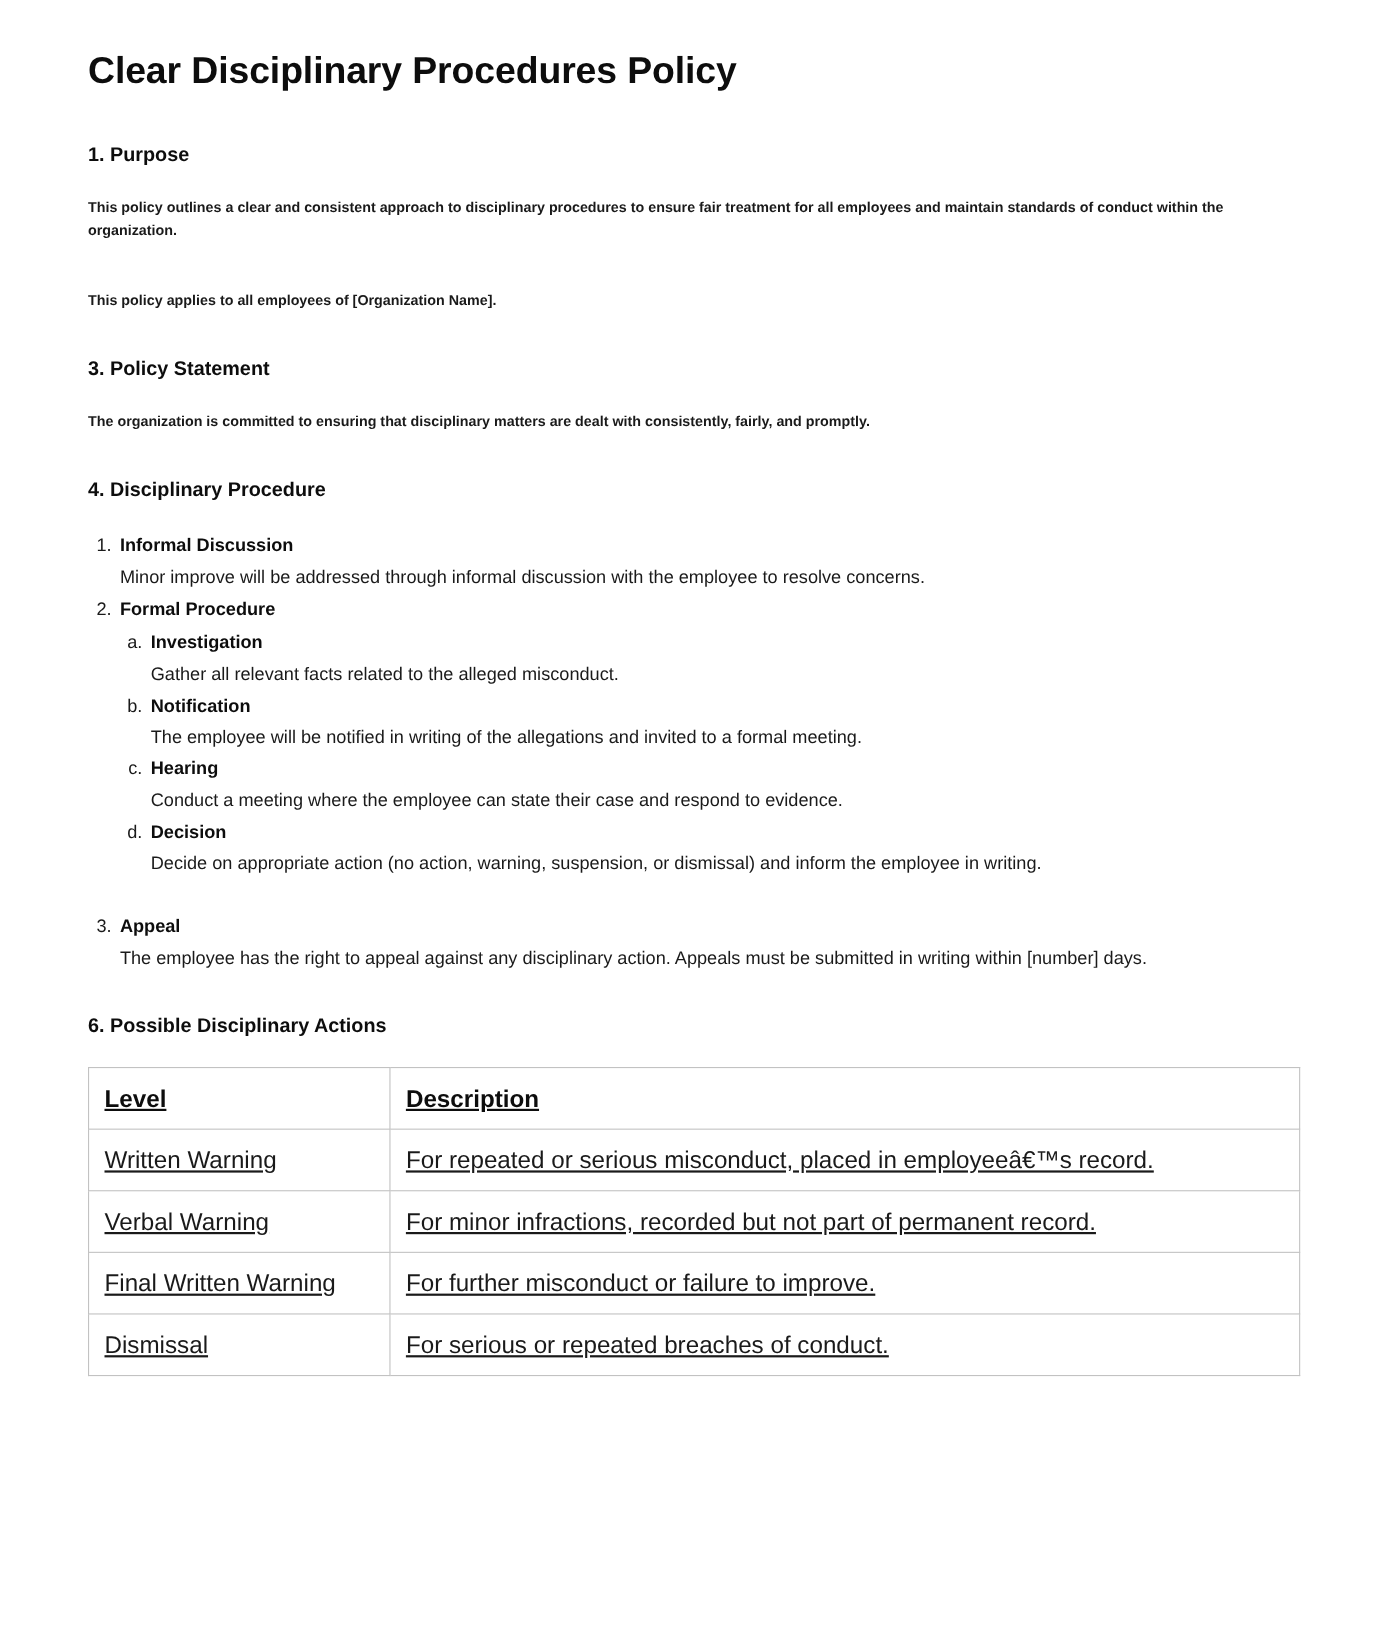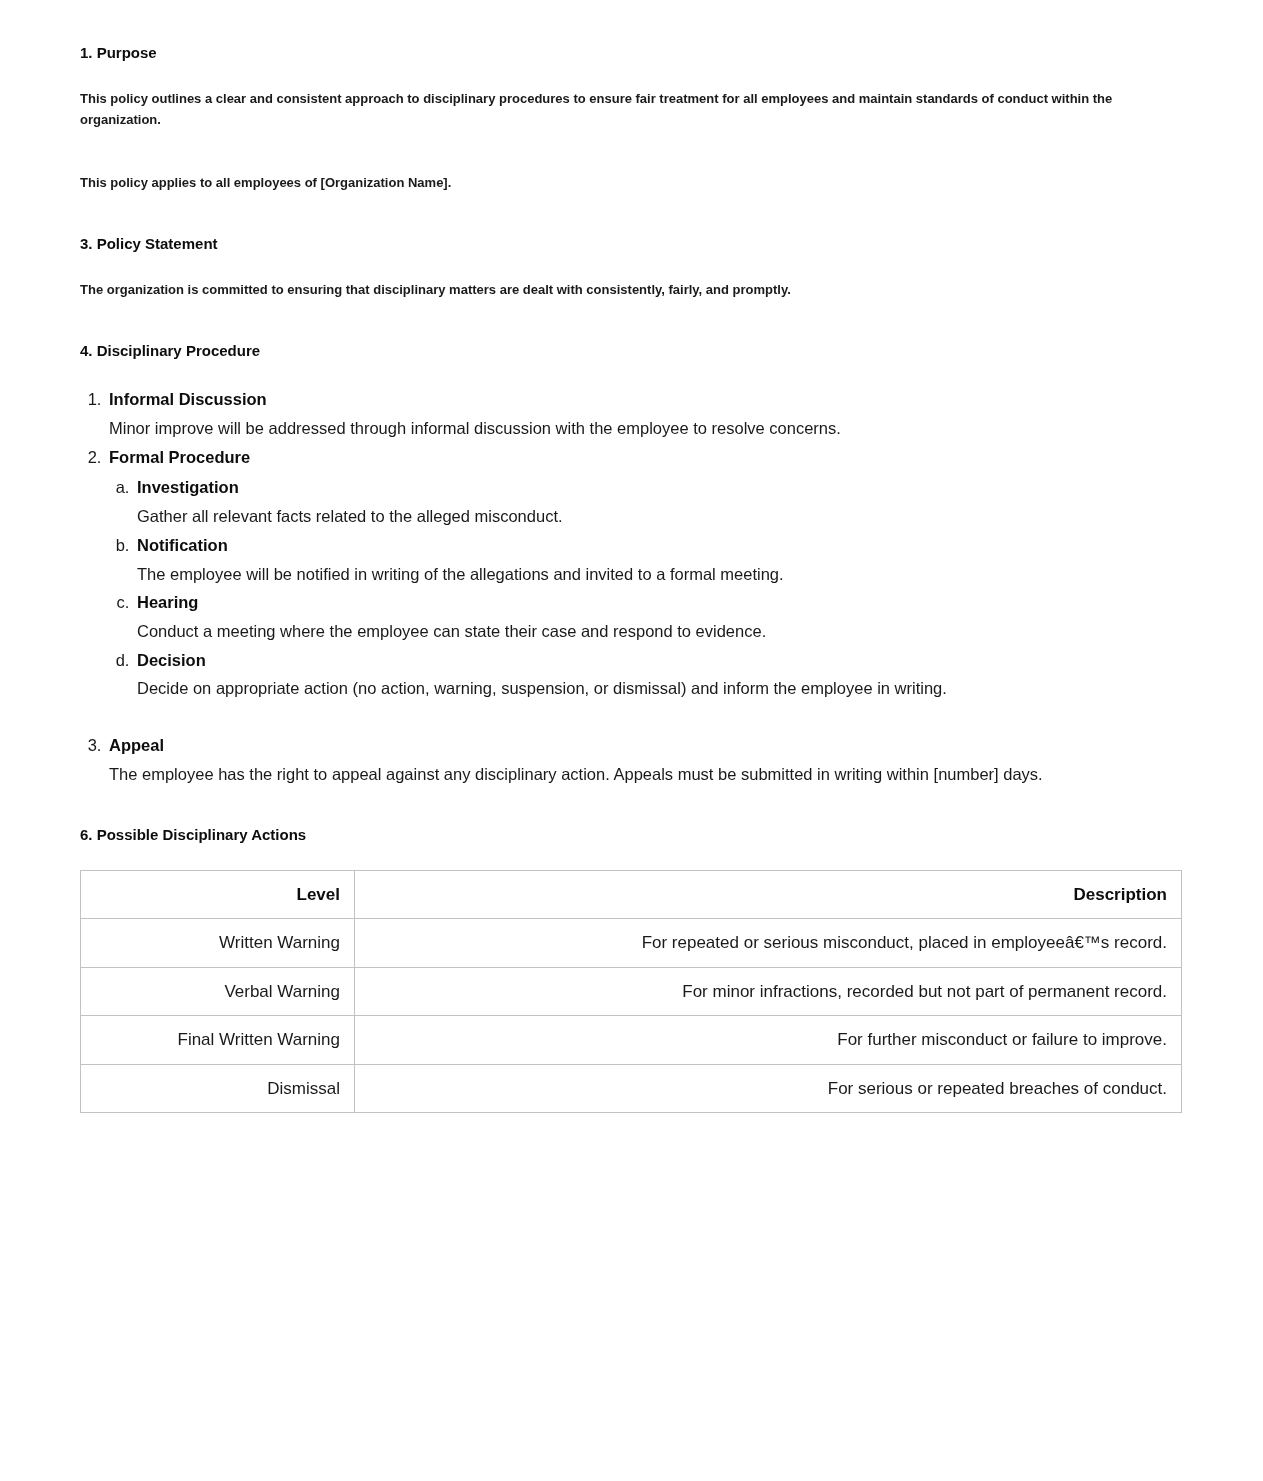--- a/index.html
+++ b/index.html
@@ -35,21 +35,21 @@
   h1.doc-title {
     font-size: 34px;
     font-weight: bold;
     line-height: 1.18;
     margin: 0 0 46px 0;
     letter-spacing: -0.1px;
     color: #0d0d0d;
   }
 
   h2.section-heading {
-    font-size: 15px;
+    font-size: 18px;
     font-weight: bold;
     line-height: 1.2;
     margin: 0 0 26px 0;
     color: #0d0d0d;
   }
 
   p.body-text {
     font-size: 13px;
     line-height: 1.62;
     margin: 0 0 42px 0;
@@ -98,25 +98,26 @@
   
   table.actions-table {
     border-collapse: collapse;
     width: 1101px;
     margin: 0 0 44px 0;
     table-layout: fixed;
   }
   table.actions-table th,
   table.actions-table td {
     border: 1px solid #c2c2c2;
-    text-align: right;
+    text-align: left;
     vertical-align: middle;
     padding: 11px 14px;
-    font-size: 17px;
+    font-size: 22px;
     line-height: 1.5;
+    text-decoration: underline;
   }
   table.actions-table th {
     font-weight: bold;
     color: #0d0d0d;
     background: #ffffff;
     height: 24px;
   }
   table.actions-table td {
     font-weight: normal;
     color: #1a1a1a;
@@ -124,20 +125,21 @@
   }
   table.actions-table col.col-level { width: 274px; }
   table.actions-table col.col-desc  { width: 827px; }
 </style>
 </head>
 <body>
 
 <div class="doc-viewport">
   <div class="doc-body">
 
+    <h1 class="doc-title">Clear Disciplinary Procedures Policy</h1>
 
     <h2 class="section-heading">1. Purpose</h2>
     <p class="body-text">This policy outlines a clear and consistent approach to disciplinary procedures to ensure fair treatment for all employees and maintain standards of conduct within the organization.</p>
 
     <p class="body-text">This policy applies to all employees of [Organization Name].</p>
 
     <h2 class="section-heading">3. Policy Statement</h2>
     <p class="body-text">The organization is committed to ensuring that disciplinary matters are dealt with consistently, fairly, and promptly.</p>
 
     <h2 class="section-heading">4. Disciplinary Procedure</h2>

